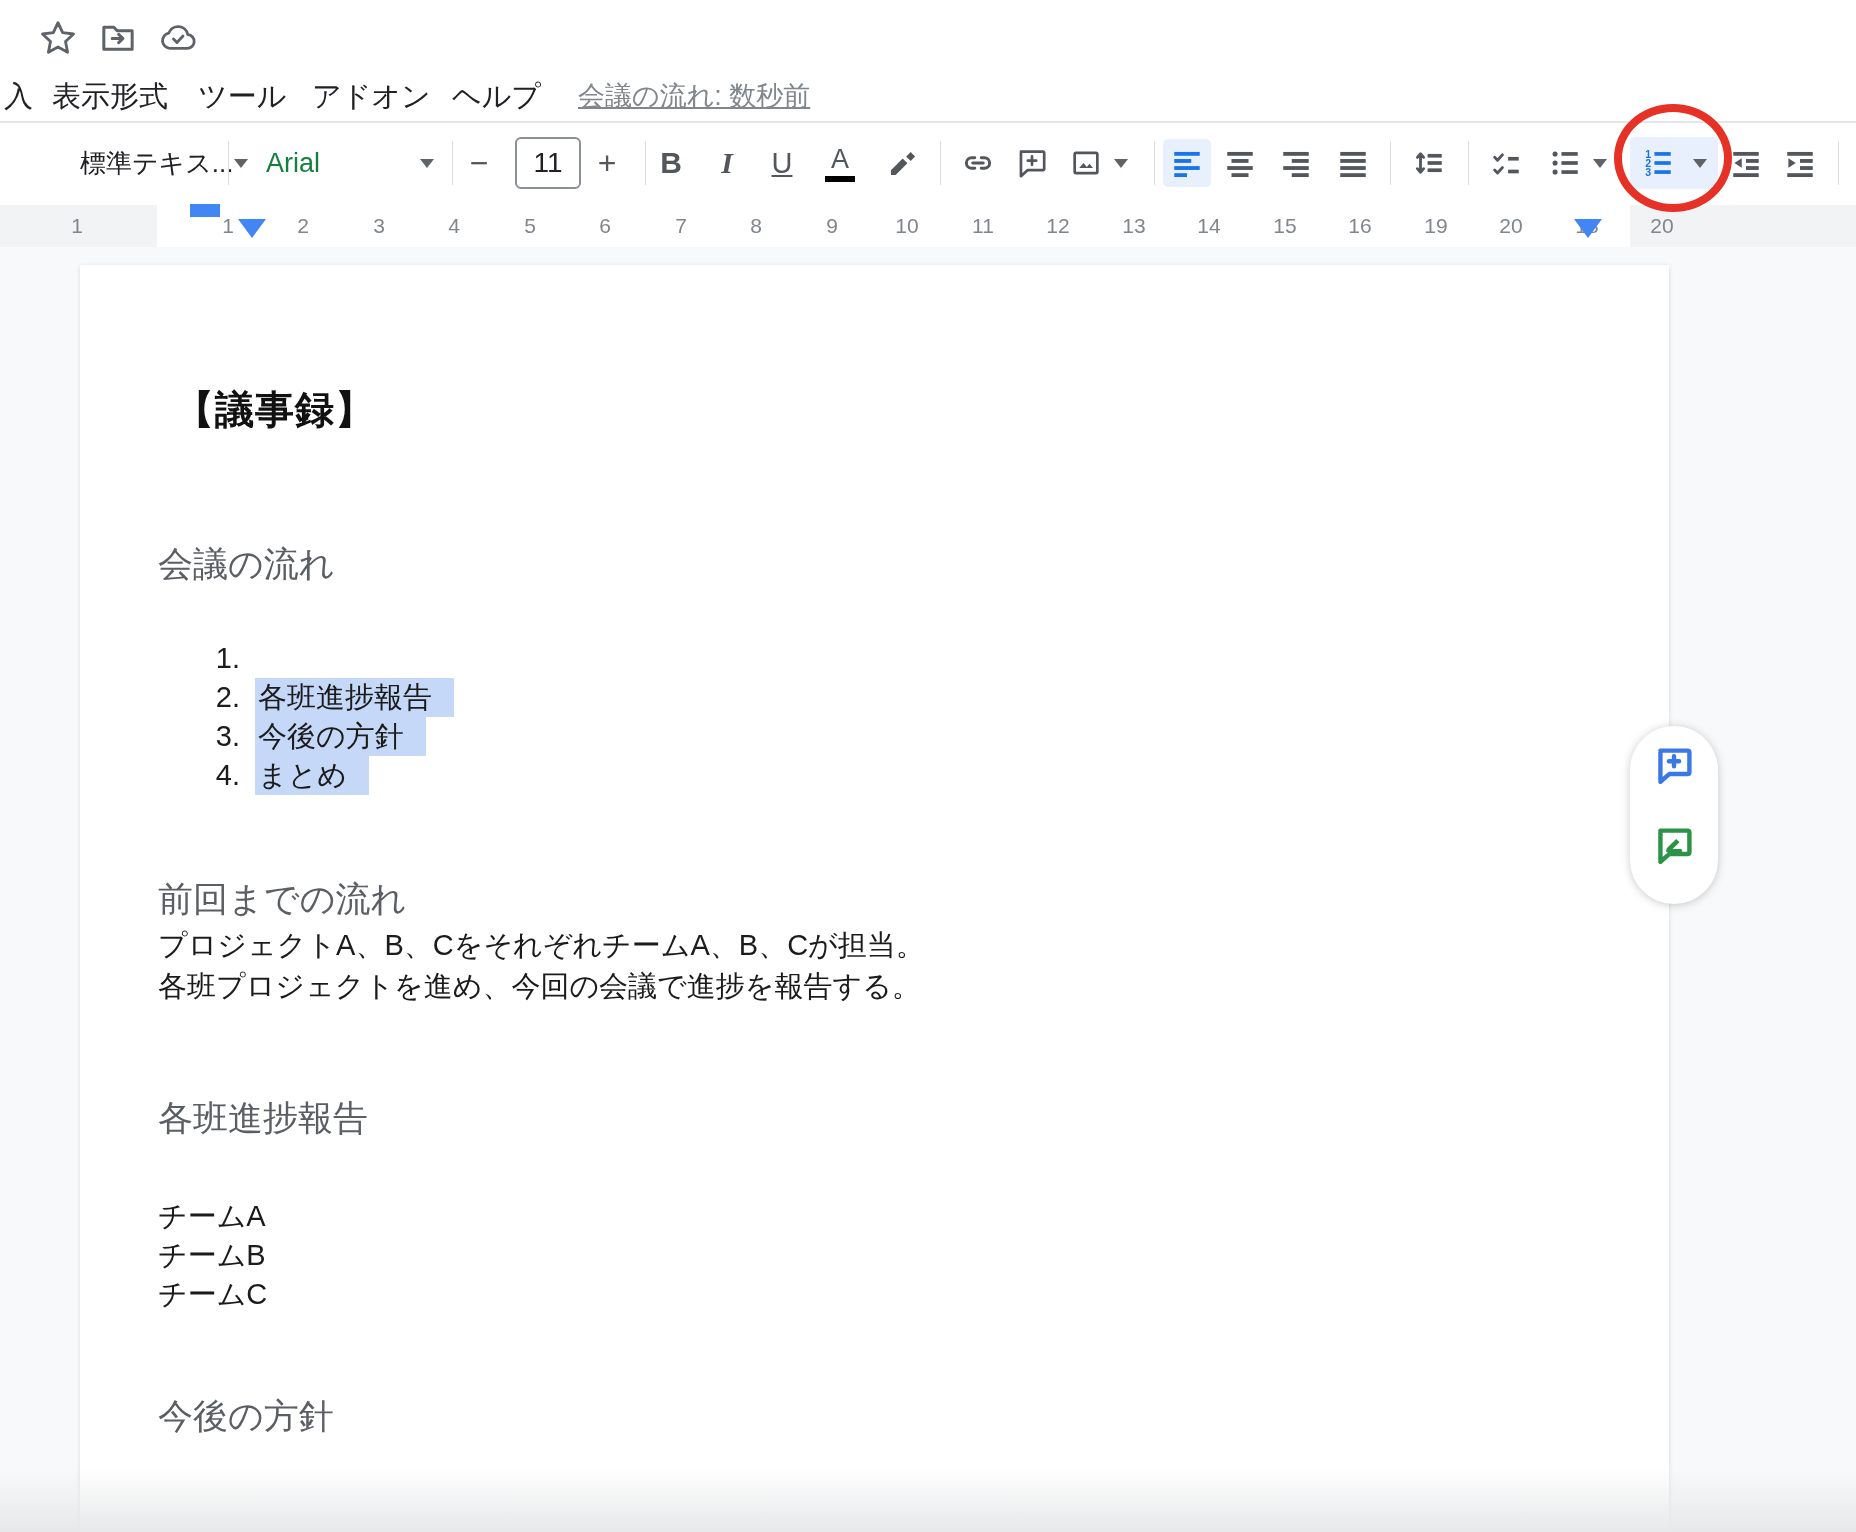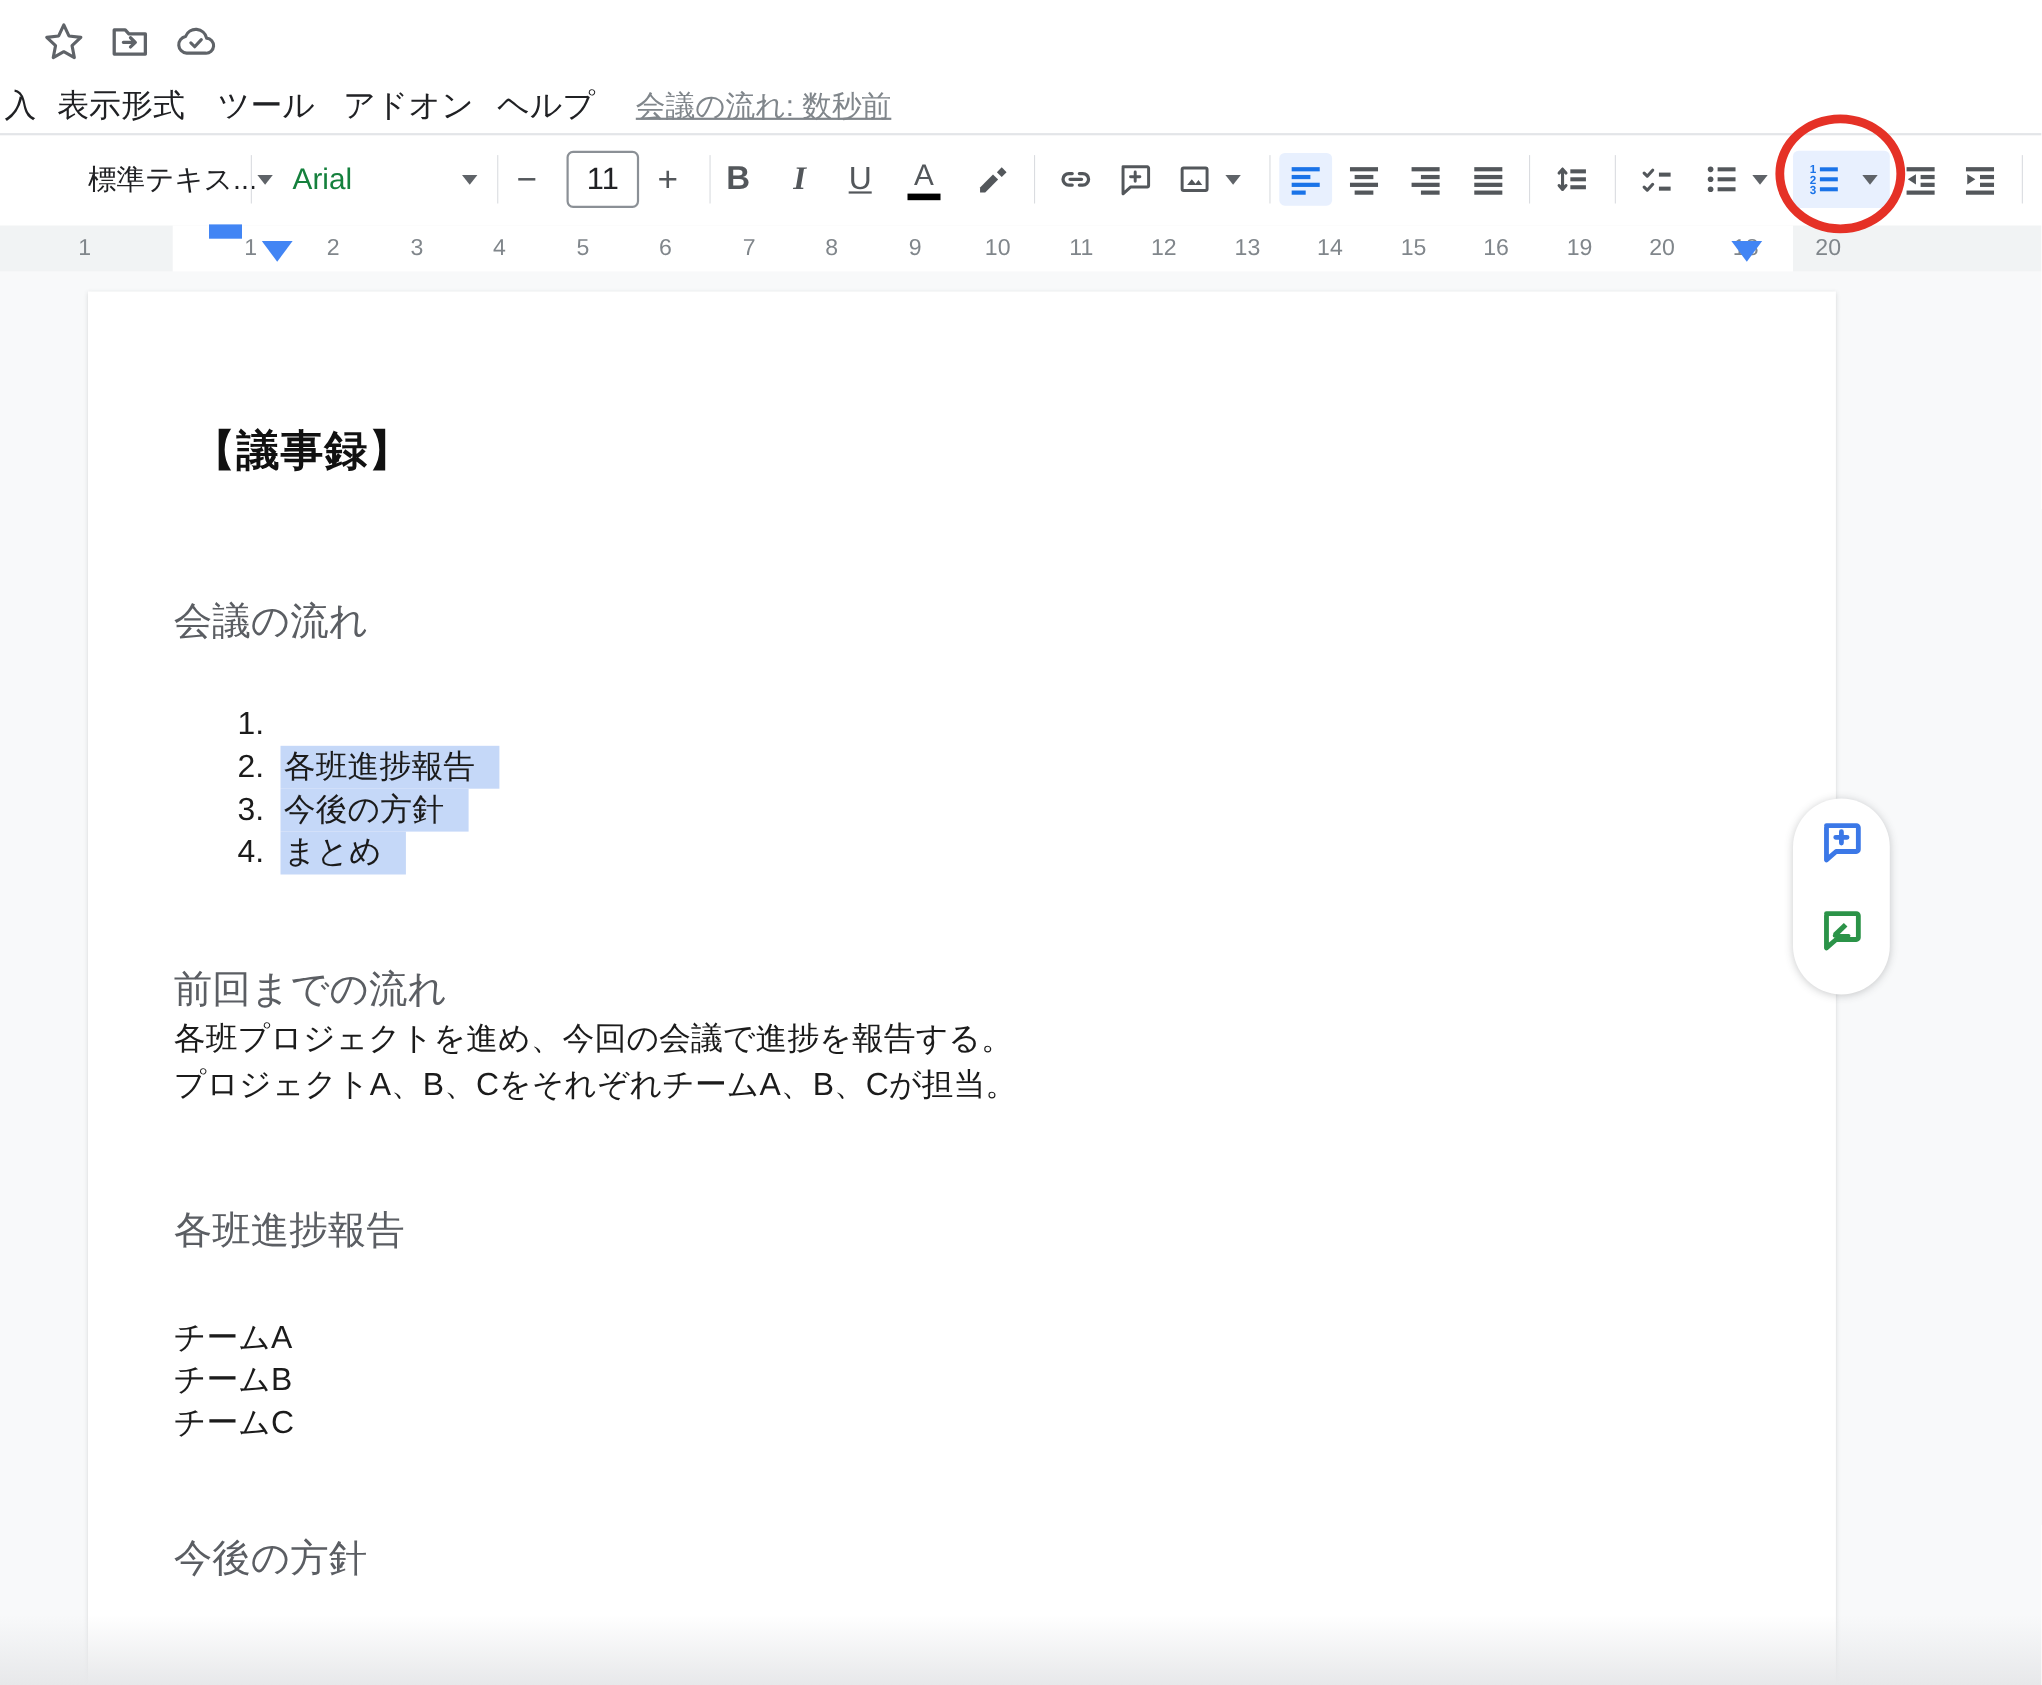--- a/index.html
+++ b/index.html
@@ -306,22 +306,22 @@
         <span class="ag-text">今後の方針</span>
       </div>
       <div class="ag-row">
         <span class="ag-num">4.</span>
         <span class="ag-text">まとめ</span>
       </div>
     </div>
 
     <div class="doc-h" style="top:611px">前回までの流れ</div>
     <div class="doc-p" style="top:660px">
+      <div>プロジェクトA、B、CをそれぞれチームA、B、Cが担当。</div>
       <div>各班プロジェクトを進め、今回の会議で進捗を報告する。</div>
-      <div>プロジェクトA、B、CをそれぞれチームA、B、Cが担当。</div>
     </div>
 
     <div class="doc-h" style="top:830px">各班進捗報告</div>
     <div class="teams">
       <div>チームA</div>
       <div>チームB</div>
       <div>チームC</div>
     </div>
 
     <div class="doc-h" style="top:1128px">今後の方針</div>

